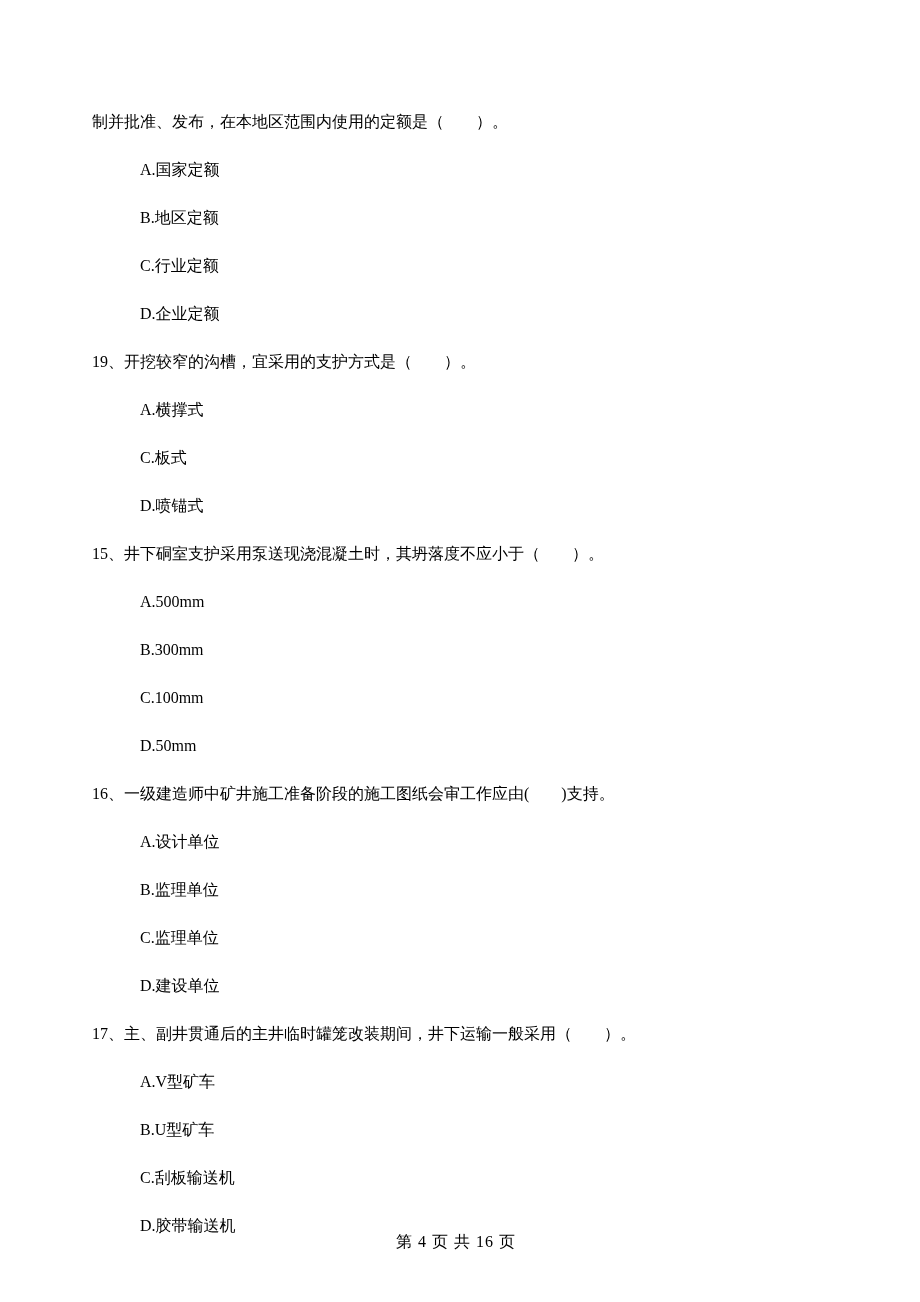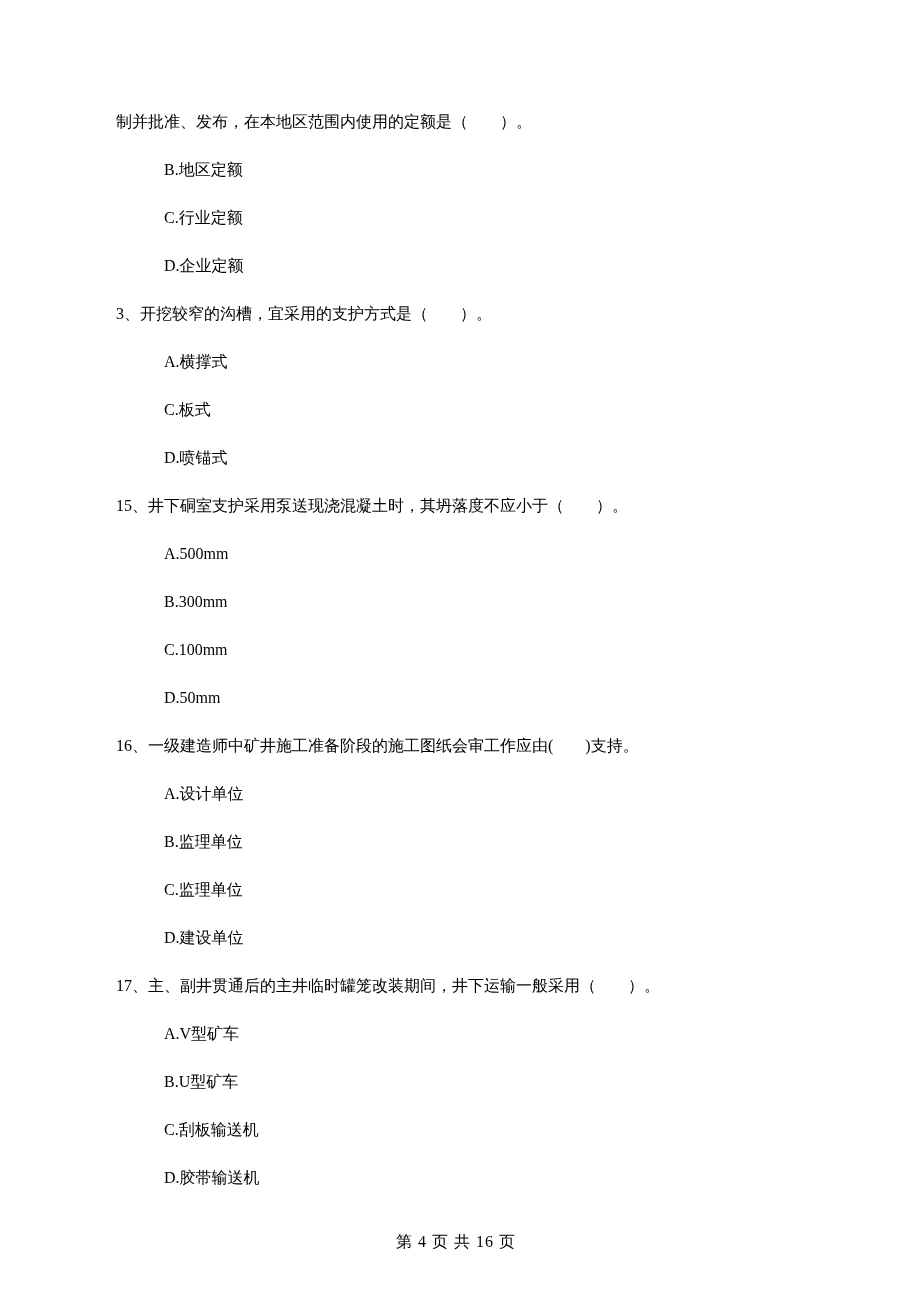--- a/index.html
+++ b/index.html
@@ -11,21 +11,21 @@
       font-family: "SimSun", "宋体", serif;
       background: #ffffff;
       width: 920px;
       height: 1302px;
       position: relative;
       color: #000000;
       font-size: 16px;
       line-height: 1.5;
     }
     .content {
-      padding: 110px 120px 0 116px;
+      padding: 110px 120px 0 92px;
     }
     .question-continuation {
       margin-bottom: 24px;
     }
     .options {
       padding-left: 48px;
     }
     .option {
       margin-bottom: 24px;
     }
@@ -46,28 +46,29 @@
     }
   </style>
 </head>
 <body>
 
 <div class="content">
 
   <div class="question-continuation">
     <div class="question-text">制并批准、发布，在本地区范围内使用的定额是（　　）。</div>
     <div class="options">
+      <div class="option">A.国家定额</div>
       <div class="option">B.地区定额</div>
       <div class="option">C.行业定额</div>
       <div class="option">D.企业定额</div>
     </div>
   </div>
 
   <div class="question-block">
-    <div class="question-text">3、开挖较窄的沟槽，宜采用的支护方式是（　　）。</div>
+    <div class="question-text">19、开挖较窄的沟槽，宜采用的支护方式是（　　）。</div>
     <div class="options">
       <div class="option">A.横撑式</div>
       <div class="option">C.板式</div>
       <div class="option">D.喷锚式</div>
     </div>
   </div>
 
   <div class="question-block">
     <div class="question-text">15、井下硐室支护采用泵送现浇混凝土时，其坍落度不应小于（　　）。</div>
     <div class="options">

